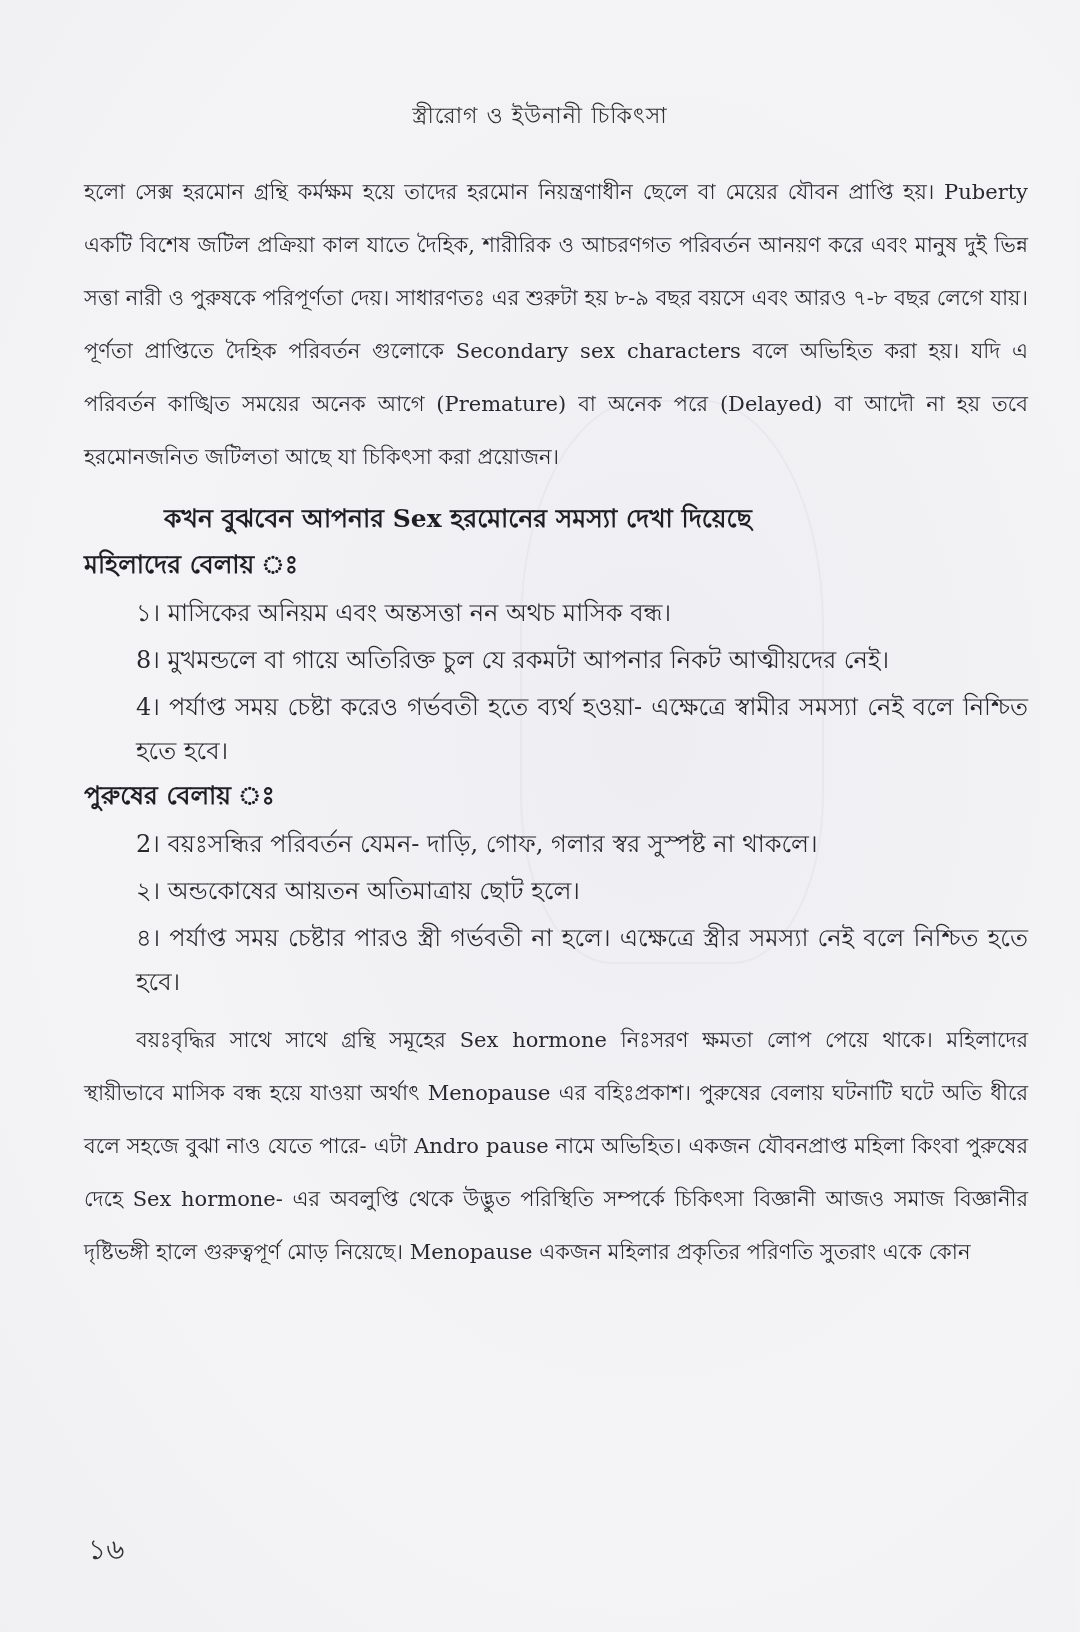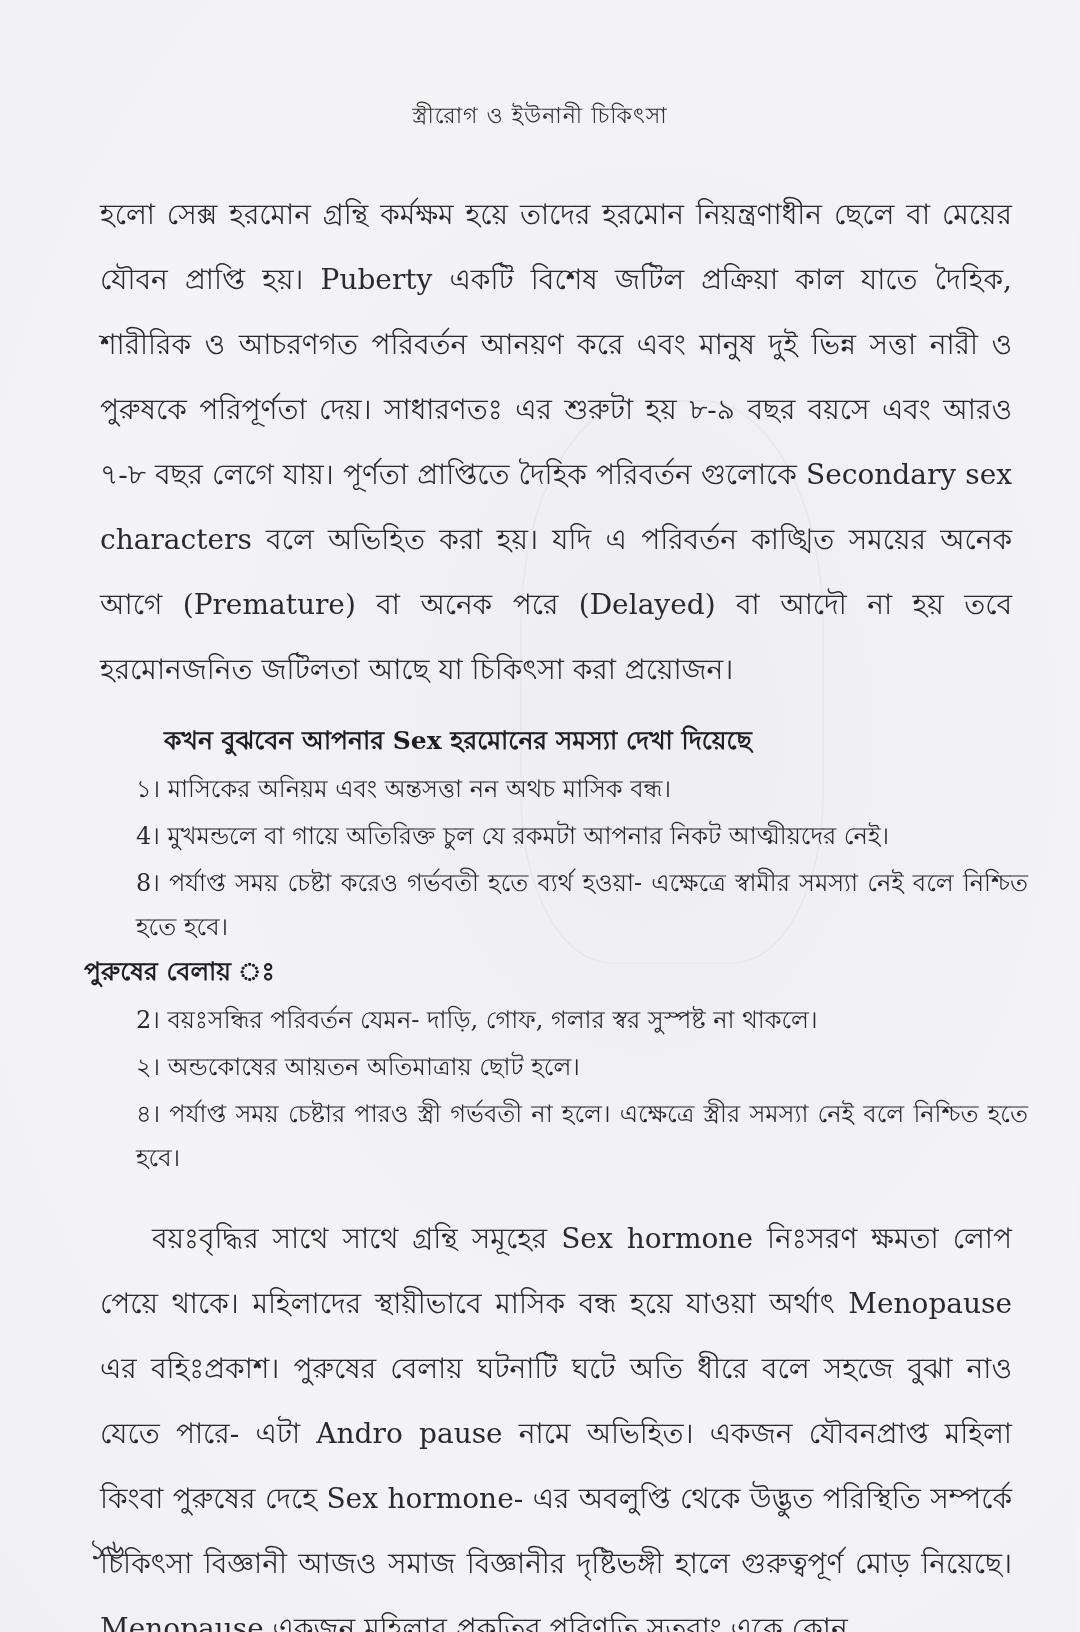--- a/index.html
+++ b/index.html
@@ -18,21 +18,21 @@
     .ghost {
       position: absolute; left: 520px; top: 400px; width: 300px; height: 560px;
       border: 2px solid rgba(120,120,130,0.06); border-radius: 40% 40% 30% 30%;
     }
     .header {
       position: absolute; top: 98px; left: 0; width: 1080px; text-align: center;
       font-size: 22px; letter-spacing: 1px; color: #333;
     }
     .content { position: absolute; left: 84px; top: 166px; width: 944px; }
     .p {
-      font-size: 28px; line-height: 65px; text-align: justify; margin: 16px;
+      font-size: 21px; line-height: 53px; text-align: justify; margin: 0;
     }
     .p.indent { text-indent: 52px; }
     .heading {
       font-size: 25px; line-height: 46px; margin: 12px 0 0 80px; font-weight: bold; color:#1f1f23;
     }
     .subhead { font-size: 25px; line-height: 46px; font-weight: bold; margin: 0; color:#1f1f23; }
     .item { font-size: 24px; line-height: 44px; margin: 3px 0 0 52px; text-align: justify; }
     .gap { height: 10px; }
     .pageno {
       position: absolute; left: 88px; top: 1528px; font-size: 28px; color: #333;
@@ -44,24 +44,25 @@
 <div class="page">
   <div class="ghost"></div>
 
   <div class="header">স্ত্রীরোগ ও ইউনানী চিকিৎসা</div>
 
   <div class="content">
     <p class="p">হলো সেক্স হরমোন গ্রন্থি কর্মক্ষম হয়ে তাদের হরমোন নিয়ন্ত্রণাধীন ছেলে বা মেয়ের যৌবন প্রাপ্তি হয়। Puberty একটি বিশেষ জটিল প্রক্রিয়া কাল যাতে দৈহিক, শারীরিক ও আচরণগত পরিবর্তন আনয়ণ করে এবং মানুষ দুই ভিন্ন সত্তা নারী ও পুরুষকে পরিপূর্ণতা দেয়। সাধারণতঃ এর শুরুটা হয় ৮-৯ বছর বয়সে এবং আরও ৭-৮ বছর লেগে যায়। পূর্ণতা প্রাপ্তিতে দৈহিক পরিবর্তন গুলোকে Secondary sex characters বলে অভিহিত করা হয়। যদি এ পরিবর্তন কাঙ্খিত সময়ের অনেক আগে (Premature) বা অনেক পরে (Delayed) বা আদৌ না হয় তবে হরমোনজনিত জটিলতা আছে যা চিকিৎসা করা প্রয়োজন।</p>
 
     <div class="heading">কখন বুঝবেন আপনার Sex হরমোনের সমস্যা দেখা দিয়েছে</div>
 
+    <div class="subhead">মহিলাদের বেলায় ঃ</div>
     <div>
       <p class="item">১। মাসিকের অনিয়ম এবং অন্তসত্তা নন অথচ মাসিক বন্ধ।</p>
-      <p class="item">4। মুখমন্ডলে বা গায়ে অতিরিক্ত চুল যে রকমটা আপনার নিকট আত্মীয়দের নেই।</p>
-      <p class="item">8। পর্যাপ্ত সময় চেষ্টা করেও গর্ভবতী হতে ব্যর্থ হওয়া- এক্ষেত্রে স্বামীর সমস্যা নেই বলে নিশ্চিত হতে হবে।</p>
+      <p class="item">8। মুখমন্ডলে বা গায়ে অতিরিক্ত চুল যে রকমটা আপনার নিকট আত্মীয়দের নেই।</p>
+      <p class="item">4। পর্যাপ্ত সময় চেষ্টা করেও গর্ভবতী হতে ব্যর্থ হওয়া- এক্ষেত্রে স্বামীর সমস্যা নেই বলে নিশ্চিত হতে হবে।</p>
     </div>
 
     <div class="subhead">পুরুষের বেলায় ঃ</div>
     <div>
       <p class="item">2। বয়ঃসন্ধির পরিবর্তন যেমন- দাড়ি, গোফ, গলার স্বর সুস্পষ্ট না থাকলে।</p>
       <p class="item">২। অন্ডকোষের আয়তন অতিমাত্রায় ছোট হলে।</p>
       <p class="item">৪। পর্যাপ্ত সময় চেষ্টার পারও স্ত্রী গর্ভবতী না হলে। এক্ষেত্রে স্ত্রীর সমস্যা নেই বলে নিশ্চিত হতে হবে।</p>
     </div>
 
     <div class="gap"></div>

